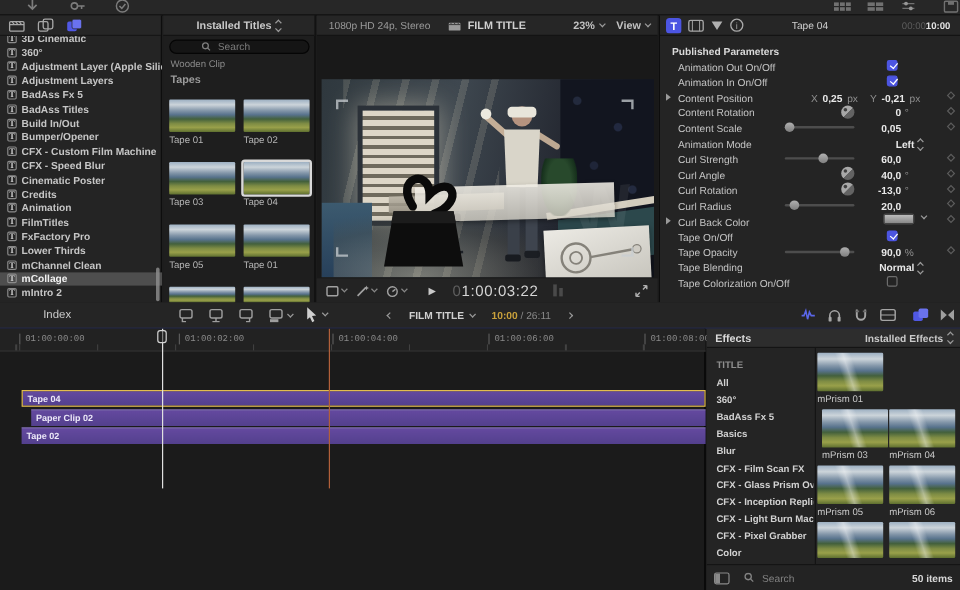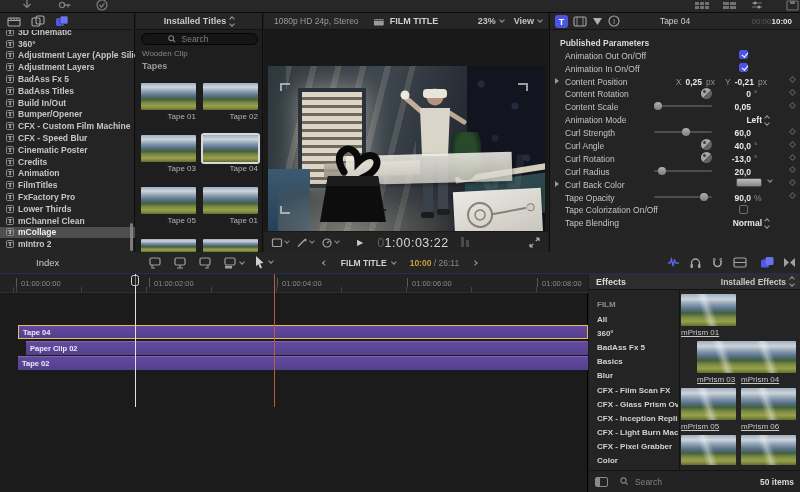--- a/index.html
+++ b/index.html
@@ -25,21 +25,21 @@
 
   
   #browser{position:absolute;left:136px;top:0;width:127px;height:239px;background:#1e1e1e;border-right:1px solid #0d0d0d;}
   #browser-head{height:17px;display:flex;align-items:center;justify-content:center;gap:4px;background:#262626;border-bottom:1px solid #131313;font-size:9px;font-weight:bold;color:#c9c9c9;}
   #browser-search{position:absolute;left:5px;top:20px;width:117px;height:12px;background:#151515;border:1px solid #050505;border-radius:6px;display:flex;align-items:center;justify-content:center;gap:4px;}
   #browser-search input{background:transparent;border:none;outline:none;width:52px;font-size:8.5px;color:#bbb;}
   #browser-search input::placeholder{color:#7d7d7d;}
   .clipped-item{position:absolute;left:6px;top:36px;font-size:8px;color:#8a8a8a;}
   .sect-label{position:absolute;left:6px;top:48px;font-size:9px;font-weight:bold;color:#9b9b9b;}
   .tape-grid{position:absolute;left:5px;top:60px;width:120px;}
-  .tcell{position:absolute;width:55px;text-align:right;}
+  .tcell{position:absolute;width:55px;}
   .thumb{width:55px;height:27px;border-radius:1px;}
   .mtn{background:linear-gradient(180deg,#9db0c2 0%,#ccd4da 16%,#8396a9 34%,#57728c 47%,#43603c 60%,#7e8c44 74%,#99a04a 86%,#5e6f30 100%);}
   .thumb.selth{outline:2px solid #d9d9d9;outline-offset:0;}
   .tlabel{margin-top:2px;font-size:8px;color:#b5b5b5;}
 
   
   #viewer{position:absolute;left:264px;top:0;width:284px;height:239px;background:#1c1c1c;}
   #viewer-head{height:17px;display:flex;align-items:center;background:#262626;border-bottom:1px solid #131313;font-size:8.5px;color:#9a9a9a;position:relative;}
   #viewer-format{margin-left:10px;}
   #viewer-title-w{position:absolute;left:50%;transform:translateX(-50%);display:flex;align-items:center;gap:5px;color:#cfcfcf;font-weight:bold;font-size:9px;}
@@ -122,21 +122,21 @@
   .arrowtool{position:absolute;left:254px;top:3px;display:flex;align-items:center;gap:4px;}
   #tl-center{position:absolute;left:50%;top:0;transform:translateX(-50%);height:22px;display:flex;align-items:center;gap:14px;font-size:8.5px;}
   #tl-title{display:flex;align-items:center;gap:5px;font-weight:bold;color:#d0d0d0;}
   #tl-pos{color:#c9a13b;font-weight:bold;}
   #tl-dur{color:#8a8a8a;}
   .tl-right-ics{position:absolute;right:4px;top:4px;display:flex;align-items:center;gap:9px;}
 
   
   #timeline{position:absolute;left:0;top:274px;width:588px;height:218px;background:#1b1b1b;border-right:1px solid #000;}
   #ruler{position:absolute;left:0;top:0;width:588px;height:19px;background:#222;border-bottom:1px solid #303030;}
-  .rlab{position:absolute;top:5px;font-size:7.5px;color:#8b8b8b;font-family:Liberation Sans, sans-serif;}
+  .rlab{position:absolute;top:5px;font-size:7.5px;color:#8b8b8b;font-family:Liberation Mono, monospace;}
   .rtick{position:absolute;top:4px;width:1px;height:9px;background:#5a5a5a;}
   .rticks{position:absolute;left:0;bottom:0;width:588px;height:5px;background:repeating-linear-gradient(90deg,#424242 0 1px,transparent 1px 65px);background-position:16px 0;}
   .clipbar{position:absolute;height:14px;background:linear-gradient(180deg,#64499f,#53408d);border-top:1px solid rgba(255,255,255,.22);display:flex;align-items:center;font-size:7.5px;font-weight:bold;color:#ece8f8;}
   .clipbar span{margin-left:4px;white-space:nowrap;}
   .clipbar.selc{border:1.5px solid #e3bd4e;}
   #playhead{position:absolute;left:135px;top:0;width:1px;height:133px;background:#e0e0e0;}
   #playhead-handle{position:absolute;left:131px;top:1px;width:8px;height:11px;border:1.4px solid #d4d4d4;border-radius:2.5px;background:rgba(30,30,30,.5);}
   #skimmer{position:absolute;left:274px;top:0;width:1px;height:133px;background:#b2603a;}
 
   
@@ -145,21 +145,21 @@
   #fx-title{margin-left:7px;font-size:9px;font-weight:bold;color:#dadada;}
   #fx-installed{position:absolute;right:6px;display:flex;align-items:center;gap:4px;font-size:8.5px;font-weight:bold;color:#c9c9c9;}
   #fx-list{position:absolute;left:0;top:18px;width:89px;height:178px;overflow:hidden;}
   .fx-group{margin:8px 0 3px 8px;font-size:8px;font-weight:bold;color:#8f8f8f;}
   .fx-item{height:14.2px;display:flex;align-items:center;padding-left:8px;font-size:8px;font-weight:bold;color:#d2d2d2;white-space:nowrap;overflow:hidden;}
   #fx-div{position:absolute;left:90px;top:16px;width:1px;height:180px;background:#141414;}
   #fx-grid{position:absolute;left:92px;top:18px;width:119px;height:178px;overflow:hidden;}
   .fxcell{position:absolute;width:55px;}
   .fxthumb{width:55px;height:32px;border-radius:1px;position:relative;overflow:hidden;}
   .fxthumb:after{content:"";position:absolute;inset:0;background:linear-gradient(72deg,transparent 38%,rgba(255,255,255,.42) 48%,transparent 58%);}
-  .fxlabel{margin-top:2px;font-size:8px;color:#c8c8c8;text-decoration:underline;}
+  .fxlabel{margin-top:2px;font-size:8px;color:#c8c8c8;}
   #fx-footer{position:absolute;left:0;top:196px;width:211px;height:22px;background:#232323;border-top:1px solid #141414;display:flex;align-items:center;}
   #fx-sidebar-ic{margin-left:6px;width:13px;height:10px;border:1px solid #8a8a8a;border-radius:2px;position:relative;}
   #fx-sidebar-ic:after{content:"";position:absolute;left:0;top:0;width:4px;height:8px;background:#8a8a8a;}
   #fx-search{display:flex;align-items:center;gap:4px;margin-left:12px;}
   #fx-search input{background:transparent;border:none;outline:none;width:90px;font-size:8.5px;color:#bbb;}
   #fx-search input::placeholder{color:#828282;}
   #fx-count{position:absolute;right:6px;font-size:8.5px;font-weight:bold;color:#d8d8d8;}
 
   svg{display:block;}
 </style>
@@ -600,41 +600,45 @@
           <span class="kf"></span>
         </div>
         <div class="irow">
           <span class="tri"></span>
           <span class="ilabel">Curl Back Color</span>
           <span class="cwell"></span>
           <i class="chv cwell-chv"></i>
           <span class="kf"></span>
         </div>
         <div class="irow">
+          <span class="ilabel">Tape On/Off</span>
+          <span class="cb on"></span>
+        </div>
+        <div class="irow">
           <span class="ilabel">Tape Opacity</span>
           <span class="sl">
               <i style="left:86%"></i>
             </span>
           <span class="val">90,0</span>
           <span class="unit">%</span>
           <span class="kf"></span>
-        </div>
-        <div class="irow">
-          <span class="ilabel">Tape Colorization On/Off</span>
-          <span class="cb"></span>
         </div>
         <div class="irow">
           <span class="ilabel">Tape Blending</span>
           <span class="popup">
               <span>Normal</span>
               <span class="selchv">
                 <i class="up"></i>
                 <i class="dn"></i>
               </span>
             </span>
+        </div>
+        <div class="irow">
+          <span class="ilabel">Tape Colorization On/Off</span>
+          <span class="cb"></span>
         </div>
       </div>
     </section>
   </div>
 
   <div id="tltoolbar">
     <span id="index-btn">Index</span>
     <span class="edit-ics">
       <span>
           <svg width="14" height="13">
@@ -752,41 +756,41 @@
       <span id="fx-title">Effects</span>
       <span id="fx-installed">
           <span>Installed Effects</span>
           <span class="selchv">
             <i class="up"></i>
             <i class="dn"></i>
           </span>
         </span>
     </div>
     <div id="fx-list">
-      <div class="fx-group">FILM</div>
+      <div class="fx-group">TITLE</div>
       <div class="fx-item">All</div>
       <div class="fx-item">360°</div>
       <div class="fx-item">BadAss Fx 5</div>
       <div class="fx-item">Basics</div>
       <div class="fx-item">Blur</div>
       <div class="fx-item">CFX - Film Scan FX</div>
       <div class="fx-item">CFX - Glass Prism Overla…</div>
       <div class="fx-item">CFX - Inception Replicator</div>
       <div class="fx-item">CFX - Light Burn Machine</div>
       <div class="fx-item">CFX - Pixel Grabber</div>
       <div class="fx-item">Color</div>
       <div class="fx-item">Color Presets</div>
     </div>
     <div id="fx-div"></div>
     <div id="fx-grid">
       <div class="fxcell" style="left:0;top:2px">
           <div class="fxthumb mtn"></div>
           <div class="fxlabel">mPrism 01</div>
         </div>
-      <div class="fxcell" style="left:16px;top:49px">
+      <div class="fxcell" style="left:4px;top:49px">
           <div class="fxthumb mtn"></div>
           <div class="fxlabel">mPrism 03</div>
         </div>
       <div class="fxcell" style="left:60px;top:49px">
           <div class="fxthumb mtn"></div>
           <div class="fxlabel">mPrism 04</div>
         </div>
       <div class="fxcell" style="left:0;top:96px">
           <div class="fxthumb mtn"></div>
           <div class="fxlabel">mPrism 05</div>

